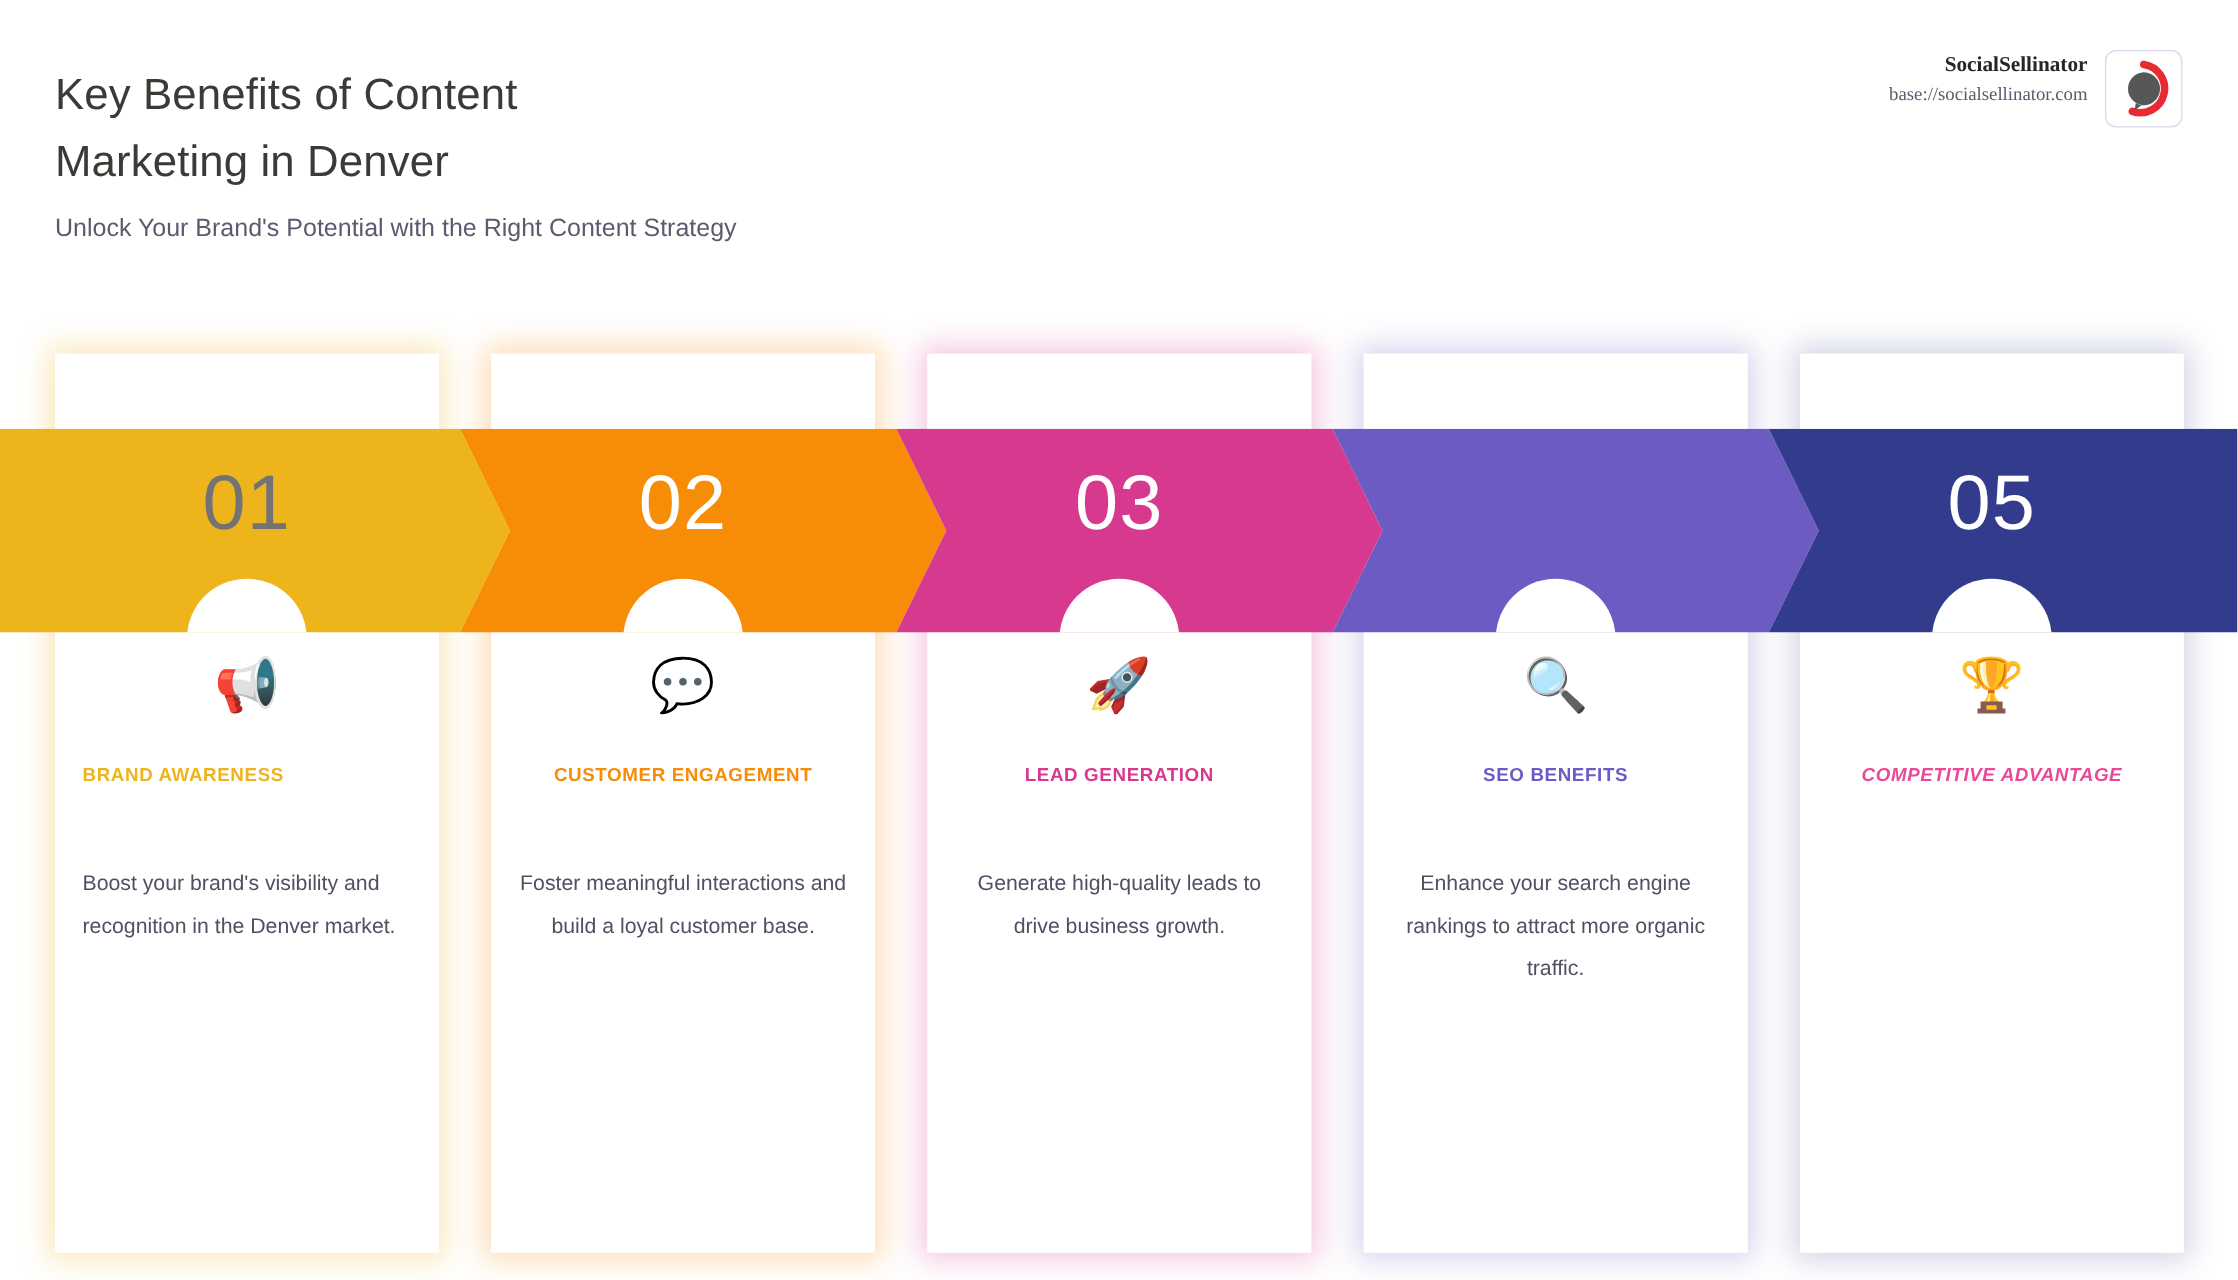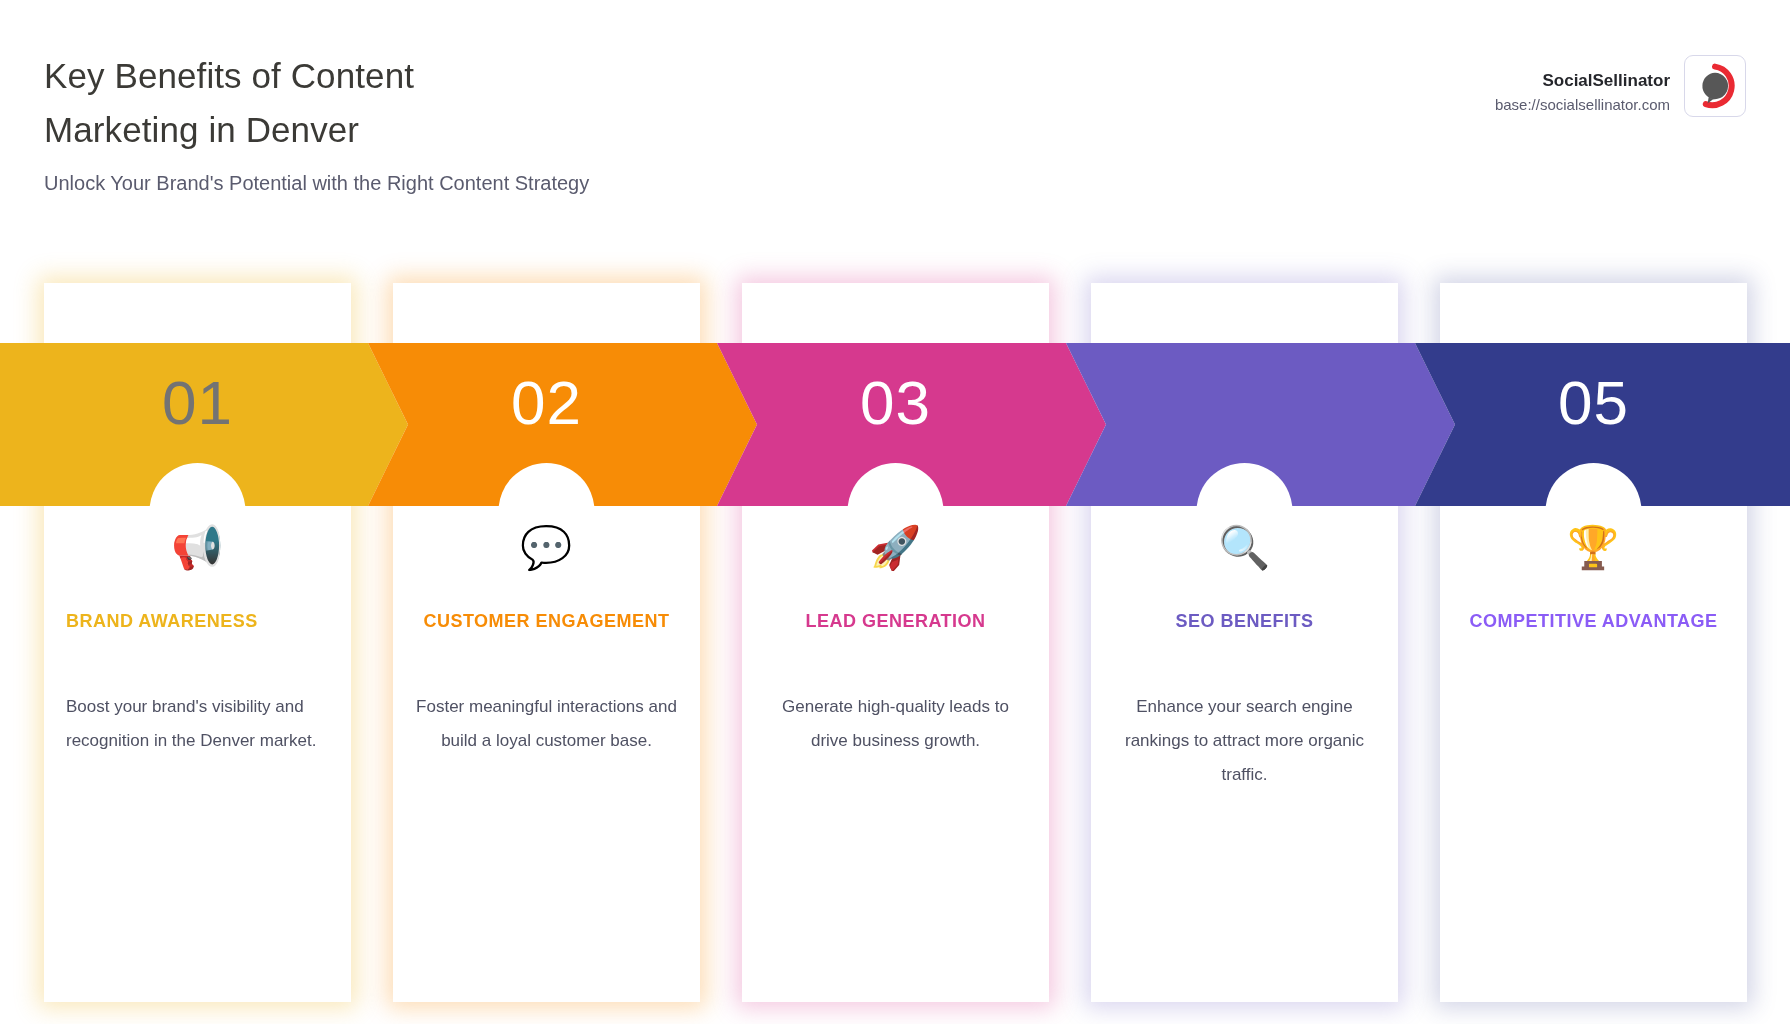--- a/index.html
+++ b/index.html
@@ -14,21 +14,21 @@
   .header{position:absolute;left:0;top:0;width:1790px;height:210px;}
   .title{
     position:absolute;left:44px;top:30px;width:560px;
     font-size:35px;line-height:54px;color:#3b3a36;font-weight:400;
     letter-spacing:.1px;
   }
   .subtitle{
     position:absolute;left:44px;top:150px;width:900px;
     font-size:20px;line-height:28px;color:#5a5b6e;font-weight:400;
   }
-  .brandbox{position:absolute;right:44px;top:36px;display:flex;align-items:flex-end;gap:14px;}
+  .brandbox{position:absolute;right:44px;top:21px;display:flex;align-items:flex-start;gap:14px;font-family:Liberation Serif, serif;}
   .brandtext{text-align:right;}
   .brandname{font-size:17px;font-weight:bold;color:#25262b;line-height:24px;}
   .brandurl{font-size:15px;color:#5a5b6e;line-height:24px;}
   .logo{
     width:62px;height:62px;border-radius:9px;background:#fff;
     border:1px solid #d8d8ea;display:flex;align-items:center;justify-content:center;
     box-sizing:border-box;flex:none;
   }
 
   
@@ -41,21 +41,21 @@
     position:absolute;left:0;top:0;width:100%;height:100%;
     background:#fff;
   }
   .card .ico{
     position:absolute;left:0;right:0;top:239px;text-align:center;
     font-size:42px;line-height:52px;
     font-family:"DejaVu Sans","Liberation Sans",sans-serif;
   }
   .card .ctitle{
     position:absolute;left:22px;right:22px;top:325px;text-align:center;
-    font-size:18px;font-weight:bold;line-height:26px;letter-spacing:.5px;
+    font-size:15px;font-weight:bold;line-height:26px;letter-spacing:.5px;
   }
   .card .cdesc{
     position:absolute;left:22px;right:22px;top:407px;text-align:center;
     font-size:17px;line-height:34px;color:#4f5163;font-weight:400;
   }
   .card.left .ctitle,.card.left .cdesc{text-align:left;}
 
   
   .band{position:absolute;left:0;top:324px;width:1790px;height:163px;}
   .band svg{display:block;}
@@ -117,21 +117,21 @@
       <div class="card" style="left: 1091px; box-shadow: rgba(108, 91, 194, 0.26) 0px 0px 22px 6px;">
         <div class="card-inner">
           <div class="ico">🔍</div>
           <div class="ctitle" style="color: rgb(108, 91, 194);">SEO BENEFITS</div>
           <div class="cdesc" style="color: rgb(79, 81, 99);">Enhance your search engine rankings to attract more organic traffic.</div>
         </div>
       </div>
       <div class="card" style="left: 1440px; box-shadow: rgba(51, 60, 140, 0.22) 0px 0px 22px 6px;">
         <div class="card-inner">
           <div class="ico">🏆</div>
-          <div class="ctitle" style="color: #8b5cf6;">COMPETITIVE ADVANTAGE</div>
+          <div class="ctitle" style="color: #ec4899; font-style: italic;">COMPETITIVE ADVANTAGE</div>
         </div>
       </div>
     </div>
 
   <div class="band">
     <svg width="1790" height="163" viewBox="0 0 1790 163" id="bandsvg">
         <defs></defs>
         <path d="M -2 0 L 368 0 L 408 81.5 L 368 163 L -2 163 Z" fill="#EDB41C"></path>
         <path d="M 368 0 L 717 0 L 757 81.5 L 717 163 L 368 163 L 408 81.5 Z" fill="#F78C06"></path>
         <path d="M 717 0 L 1066 0 L 1106 81.5 L 1066 163 L 717 163 L 757 81.5 Z" fill="#D6398E"></path>

